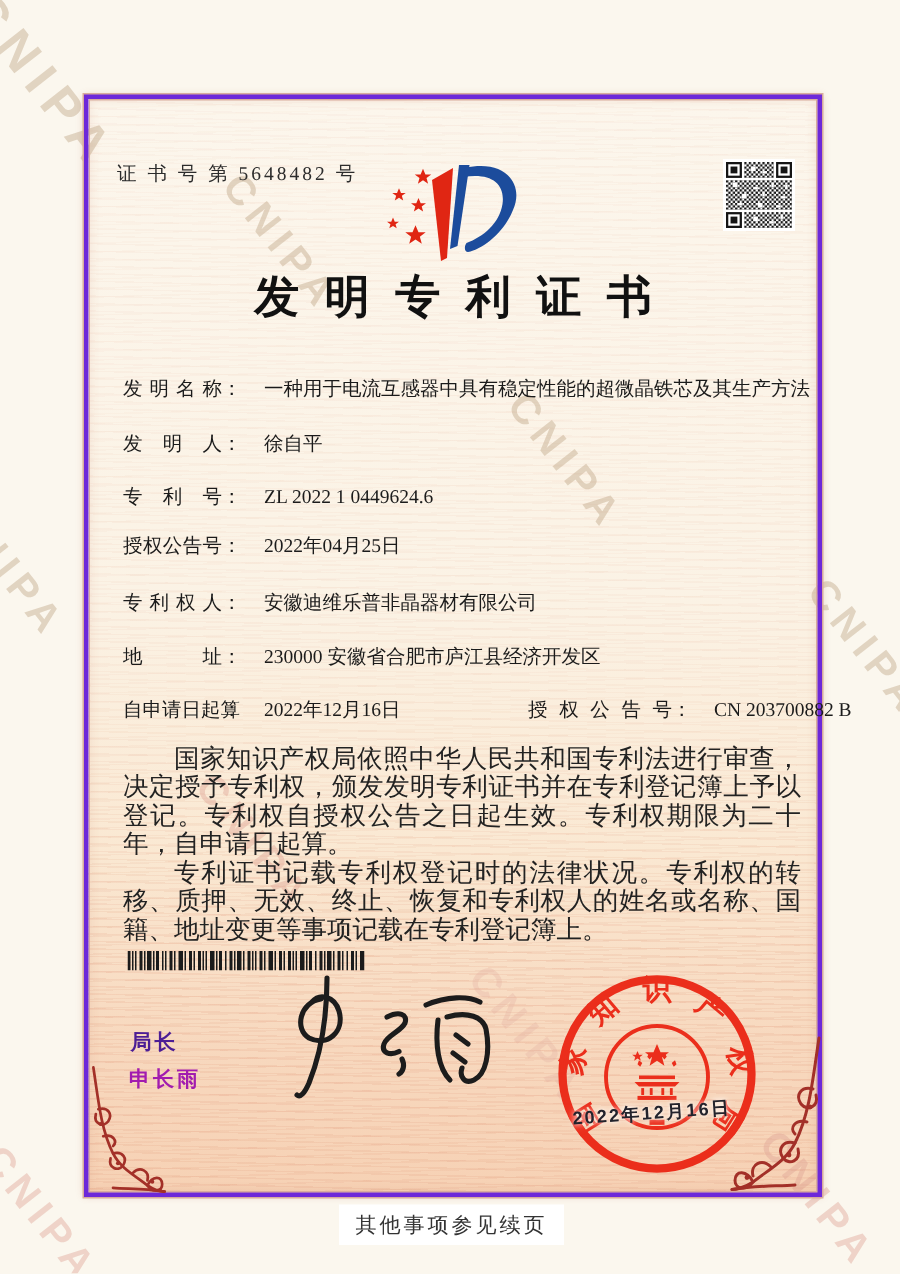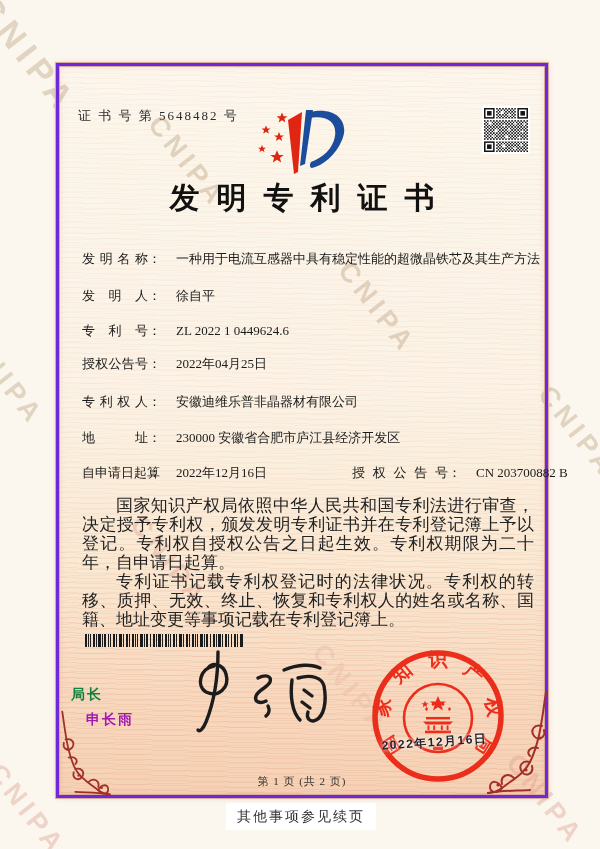--- a/index.html
+++ b/index.html
@@ -33,22 +33,22 @@
   .fields{position:absolute;left:23px;top:184px;width:460px;font-size:13px;color:#1b1b1b;}
   .frow{position:absolute;left:0;white-space:nowrap;}
   .flabel{display:inline-block;width:66px;text-align:justify;text-align-last:justify;vertical-align:bottom;}
   .flabel2{display:inline-block;width:96px;text-align:justify;text-align-last:justify;vertical-align:bottom;}
   .fval{margin-left:15px;}
   .g2{position:absolute;left:270px;top:0;white-space:nowrap;}
   .legal{position:absolute;left:23px;top:430px;width:452px;font-size:17px;line-height:19px;
          text-align:justify;color:#222;}
   .legal p{margin:0;text-indent:2em;}
   .barcode{position:absolute;left:26px;top:568px;}
-  .director-label{position:absolute;left:12px;top:620px;font-family:"Liberation Sans","DejaVu Sans",sans-serif;
-         font-weight:bold;font-size:14px;letter-spacing:2px;color:#15803d;}
+  .director-label{position:absolute;left:28px;top:620px;font-family:"Liberation Sans","DejaVu Sans",sans-serif;
+         font-weight:bold;font-size:14px;letter-spacing:2px;color:#4c1d95;}
   .director-name{position:absolute;left:27px;top:645px;font-family:"Liberation Sans","DejaVu Sans",sans-serif;
          font-weight:bold;font-size:14px;letter-spacing:2px;color:#a21caf;}
   .sig{position:absolute;left:121px;top:578px;}
   .seal{position:absolute;left:309px;top:580px;mix-blend-mode:multiply;opacity:.95;}
   .seal-date{position:absolute;left:313px;top:668px;width:125px;text-align:center;
        font-family:"Liberation Sans","DejaVu Sans",sans-serif;font-weight:bold;font-size:12px;
        letter-spacing:1.5px;color:#23232c;transform:rotate(-4deg);
        text-shadow:0 0 3px rgba(255,255,255,.9),0 0 6px rgba(255,255,255,.7);}
   .pageinfo{position:absolute;left:0;top:708px;width:100%;text-align:center;font-size:11px;
        letter-spacing:1px;color:#333;}
@@ -207,21 +207,20 @@
             <rect x="-4.8" y="7.4" width="1.9" height="4.6"></rect>
           <rect x="2.9" y="7.4" width="1.9" height="4.6"></rect>
             <rect x="8.6" y="7.4" width="1.9" height="4.6"></rect>
           <rect x="-13" y="12.6" width="26" height="2.7"></rect>
           <rect x="-5" y="28.5" width="10" height="3.4"></rect>
         </g>
       </g>
     </svg>
     <div class="seal-date">2022年12月16日</div>
 
-    <div class="pageinfo">第 1 页 (共 2 页)</div>
 
     <svg class="fl right" width="62" height="105" viewBox="0 0 62 105">
       <g fill="none" stroke="#a33028" stroke-width="2" stroke-linecap="round">
         <path d="M60,2 C56,28 54,52 44,72 C38,84 26,90 16,98 C10,102 4,103 2,103"></path>
         <path d="M44,72 C36,70 32,76 36,82 C40,87 48,84 46,76"></path>
         <path d="M56,36 C48,34 44,40 48,46 C52,51 60,48 58,40"></path>
         <path d="M52,58 c-8,-2 -12,4 -8,8"></path>
         <path d="M28,88 c-6,-6 -14,-2 -12,6"></path>
         <path d="M16,98 C12,90 4,90 4,97 C4,103 12,104 16,98"></path>
         <path d="M2,103 C20,100 32,101 44,100"></path>

